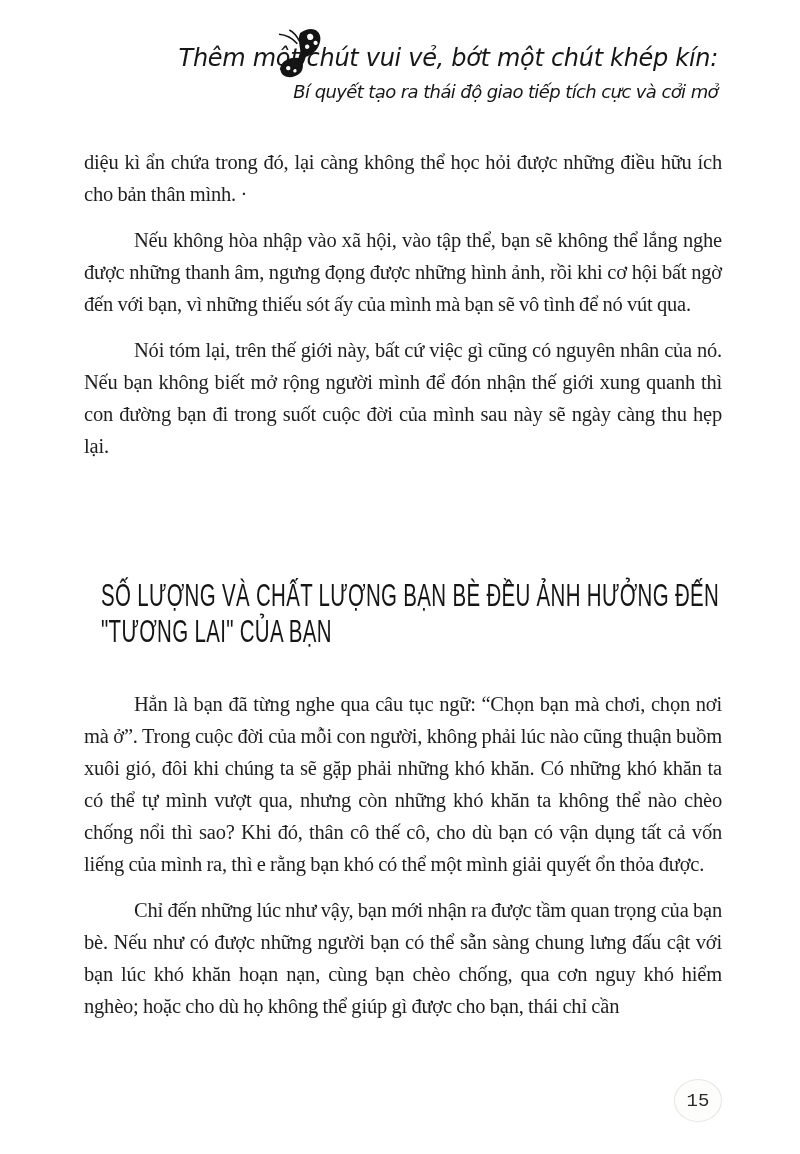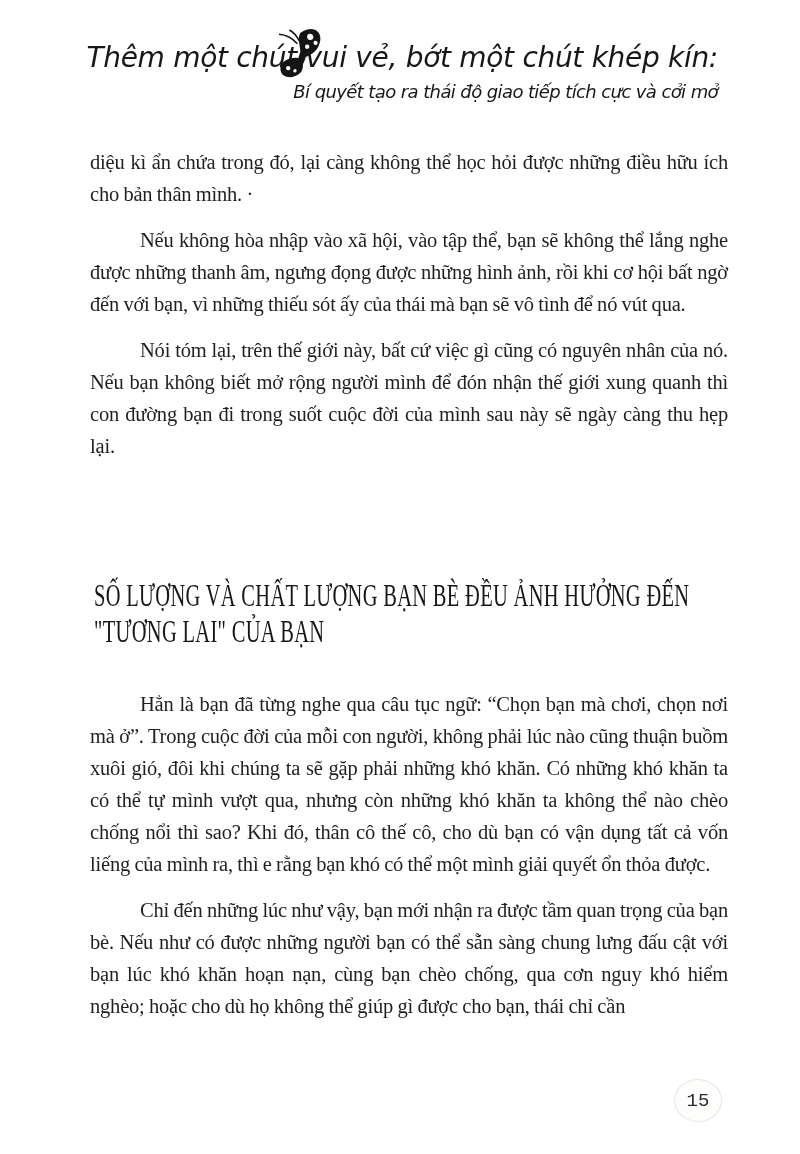--- a/index.html
+++ b/index.html
@@ -22,59 +22,59 @@
     position: absolute;
     top: 42px;
     left: 80px;
     width: 638px;
     text-align: right;
     font-family: "DejaVu Sans", sans-serif;
     font-style: italic;
     color: #171717;
   }
   .header-line1 {
-    font-size: 28px;
+    font-size: 24px;
     line-height: 32px;
     letter-spacing: -0.3px;
   }
   .header-line2 {
     font-size: 18px;
     line-height: 36px;
     letter-spacing: -0.6px;
   }
   .butterfly {
     position: absolute;
     top: 27px;
     left: 274px;
     width: 56px;
     height: 58px;
   }
 
   
   .content {
     position: absolute;
     top: 146px;
-    left: 90px;
+    left: 84px;
     width: 638px;
   }
   .para {
     margin: 0 0 14px 0;
     font-size: 20.5px;
     line-height: 32px;
     text-align: justify;
     text-indent: 50px;
     letter-spacing: -0.2px;
     word-spacing: -0.5px;
   }
   .para.continuation { text-indent: 0; }
 
   
   .section-heading {
-    margin: 116px 0 38px 4px;
-    font-family: Liberation Serif, serif;
+    margin: 116px 0 38px 17px;
+    font-family: Liberation Sans, sans-serif;
     font-weight: 400;
     color: #161616;
   }
   .heading-line {
     display: block;
     height: 36px;
   }
   .heading-line > span {
     display: inline-block;
     transform: scaleX(0.66);
@@ -130,21 +130,21 @@
 
   <div class="header">
     <div class="header-line1">Thêm một chút vui vẻ, bớt một chút khép kín:</div>
     <div class="header-line2">Bí quyết tạo ra thái độ giao tiếp tích cực và cởi mở</div>
   </div>
 
   <div class="content">
 
     <p class="para continuation">diệu kì ẩn chứa trong đó, lại càng không thể học hỏi được những điều hữu ích cho bản thân mình. ·</p>
 
-    <p class="para">Nếu không hòa nhập vào xã hội, vào tập thể, bạn sẽ không thể lắng nghe được những thanh âm, ngưng đọng được những hình ảnh, rồi khi cơ hội bất ngờ đến với bạn, vì những thiếu sót ấy của thái mà bạn sẽ vô tình để nó vút qua.</p>
+    <p class="para">Nếu không hòa nhập vào xã hội, vào tập thể, bạn sẽ không thể lắng nghe được những thanh âm, ngưng đọng được những hình ảnh, rồi khi cơ hội bất ngờ đến với bạn, vì những thiếu sót ấy của mình mà bạn sẽ vô tình để nó vút qua.</p>
 
     <p class="para">Nói tóm lại, trên thế giới này, bất cứ việc gì cũng có nguyên nhân của nó. Nếu bạn không biết mở rộng người mình để đón nhận thế giới xung quanh thì con đường bạn đi trong suốt cuộc đời của mình sau này sẽ ngày càng thu hẹp lại.</p>
 
     <h2 class="section-heading">
       <span class="heading-line">
         <span>SỐ LƯỢNG VÀ CHẤT LƯỢNG BẠN BÈ ĐỀU ẢNH HƯỞNG ĐẾN</span>
       </span>
       <span class="heading-line">
         <span>"TƯƠNG LAI" CỦA BẠN</span>
       </span>

